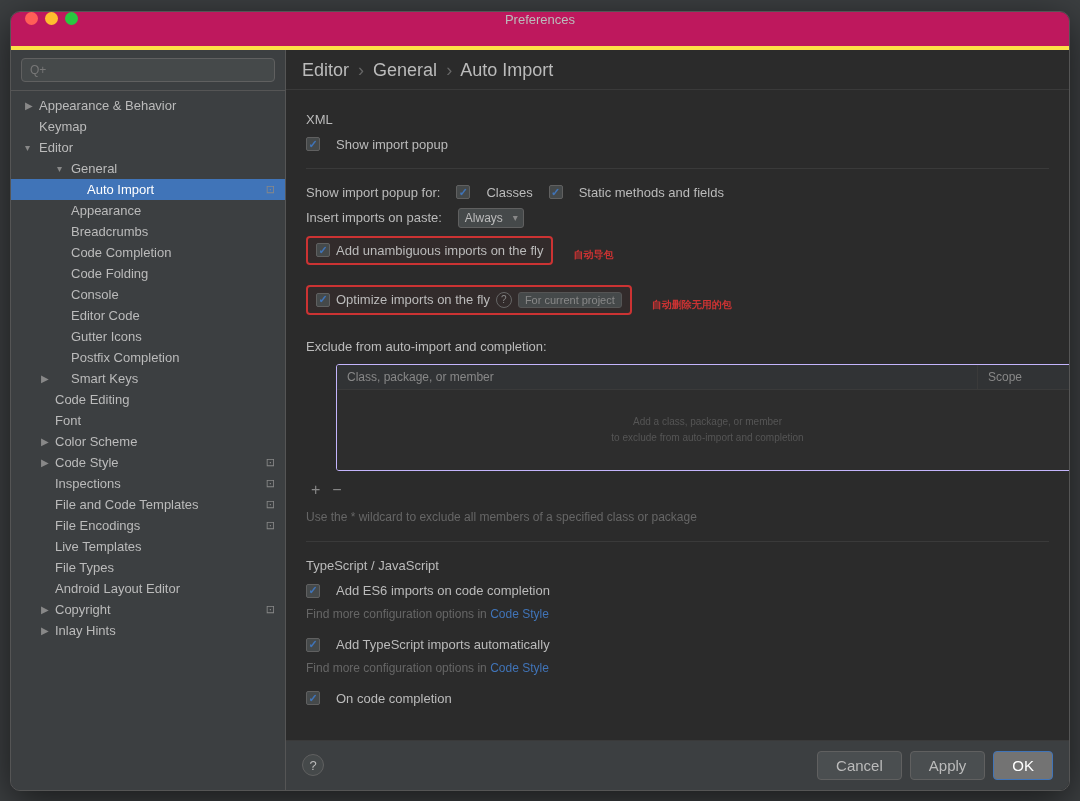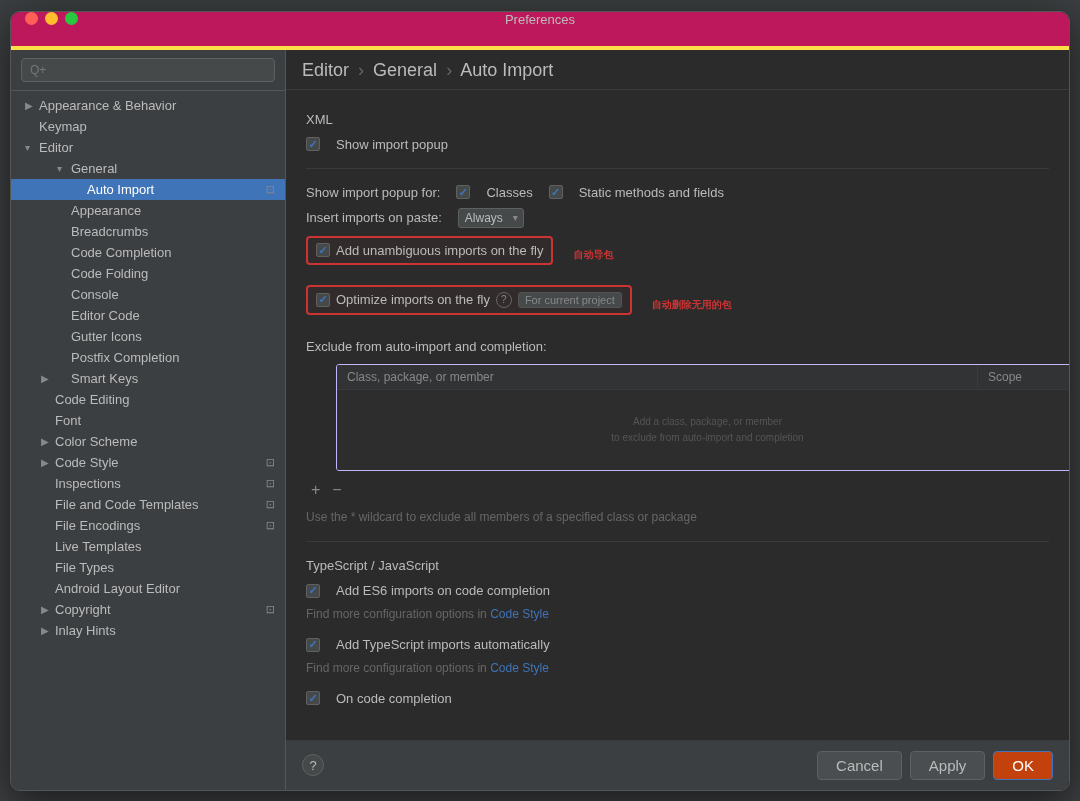--- a/index.html
+++ b/index.html
@@ -313,21 +313,21 @@
     .btn {
       padding: 5px 18px;
       border-radius: 4px;
       font-size: 15px;
       cursor: pointer;
       border: 1px solid #606060;
       background: #4a4e50;
       color: #bbbbbb;
     }
     .btn-primary {
-      background: #c2410c;
+      background: #737373;
       border-color: #4074b8;
       color: #fff;
     }
     .help-btn {
       width: 22px; height: 22px;
       border-radius: 50%;
       border: 1px solid #606060;
       background: #45494a;
       color: #bbbbbb;
       font-size: 13px;

